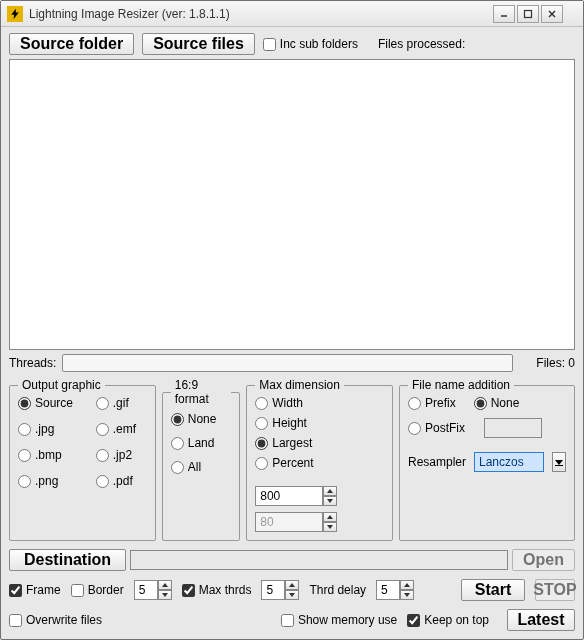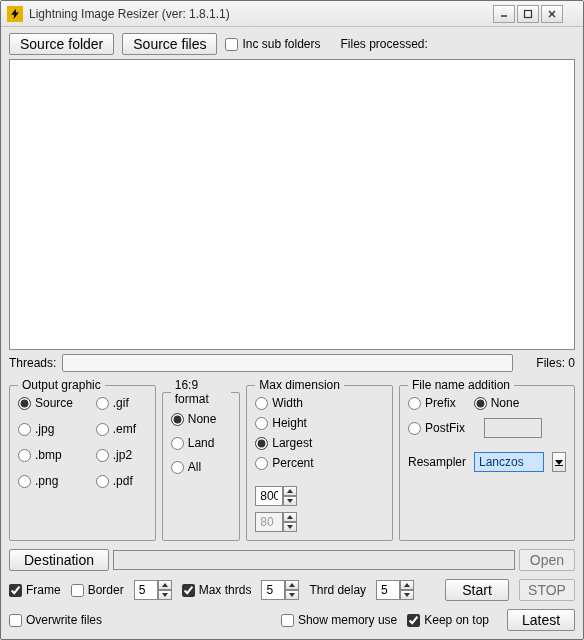--- a/index.html
+++ b/index.html
@@ -6,36 +6,36 @@
   body { margin: 0; background: #fff; }
   .window { width: 584px; height: 640px; border: 1px solid #707070; background: #e8e8e8; display: flex; flex-direction: column; border-radius: 2px; box-shadow: 0 0 2px rgba(0,0,0,.2);}
   .titlebar { height: 26px; background: linear-gradient(#f7f7f7,#e6e6e6); border-bottom: 1px solid #c0c0c0; display: flex; align-items: center; padding: 0 20px 0 6px; font-size: 12px; color: #333;}
   .titlebar .icon { width: 16px; height: 16px; background: #e6b400; margin-right: 6px; display:flex; align-items:center; justify-content:center;}
   .titlebar .icon svg { width:12px; height:12px; }
   .titlebar .title { flex:1; }
   .winbtns { display:flex; gap:2px; }
   .winbtn { width: 22px; height: 18px; border:1px solid #a0a0a0; background:linear-gradient(#fdfdfd,#e2e2e2); display:flex; align-items:center; justify-content:center; font-size:11px; color:#444;}
   .client { flex:1; padding:6px 8px 8px 8px; display:flex; flex-direction:column; gap:2px; font-size:12px; color:#000;}
   .row { display:flex; align-items:center; gap:8px; }
-  .btn { background: linear-gradient(#fefefe,#e6e6e6); border:1px solid #8a8a8a; padding:1px 10px; height:22px; font-size:14px; display:inline-flex; align-items:center; border-radius:2px;}
+  .btn { background: linear-gradient(#fefefe,#e6e6e6); border:1px solid #8a8a8a; padding:1px 10px; height:22px; font-size:16px; display:inline-flex; align-items:center; border-radius:2px;font-weight:bold;}
   .btn.disabled { color:#737373; border-color:#b5b5b5; background:#ececec; }
   .chk { display:inline-flex; align-items:center; gap:4px; font-size:12px; }
   .chk input { margin:0; width:13px; height:13px; accent-color:#333;}
   .listarea { flex:1; background:#fff; border:1px solid #888; margin-top:2px; min-height:280px;}
   .threadrow { display:flex; align-items:center; gap:6px; margin-top:2px;}
   .progress { flex:1; height:18px; border:1px solid #8a8a8a; background:#f7f7f7; border-radius:2px;}
   fieldset { border:1px solid #9a9a9a; border-radius:2px; padding:4px 8px 8px 8px; margin:0; font-size:12px; }
   fieldset legend { padding:0 4px; font-size:12px; }
   .groupsrow { display:flex; gap:6px; margin-top:4px; align-items:stretch;}
   .radio { display:inline-flex; align-items:center; gap:4px; font-size:12px; }
   .radio input { margin:0; width:13px; height:13px; accent-color:#333;}
   .col { display:flex; flex-direction:column; gap:6px; }
   .grid2 { display:grid; grid-template-columns: auto auto; column-gap:12px; row-gap:6px;gap:12px;}
   .spinwrap { display:inline-flex; }
-  .spinwrap input[type=text] { width:28px; height:20px; border:1px solid #888; font-size:12px; padding:0 4px;}
+  .spinwrap input[type=text] { width:68px; height:20px; border:1px solid #888; font-size:12px; padding:0 4px;}
   .spinwrap input.disabled { color:#9a9a9a; background:#f3f3f3;}
   .spinwrap .spbtns { display:flex; flex-direction:column; }
   .spbtn { width:14px; height:10px; border:1px solid #888; background:linear-gradient(#fdfdfd,#e2e2e2); display:flex; align-items:center; justify-content:center;}
   .spbtn svg { width:6px; height:4px; }
   .txt { height:20px; border:1px solid #888; background:#fff; font-size:12px; padding:0 4px; }
   .txt.disabled { background:#e8e8e8; color:#9a9a9a;}
   .resampler { width:70px; height:20px; border:1px solid #2a7bd6; background:#cfe5ff; display:inline-flex; align-items:center; padding:0 4px; color:#003a7a;}
   .destrow { display:flex; align-items:center; gap:4px; margin-top:6px;}
   .destpath { flex:1; }
   .lowerrow { display:flex; align-items:center; gap:10px; margin-top:6px; flex-wrap:wrap;}
@@ -303,21 +303,21 @@
             </div>
             <div class="spbtn">
               <svg viewBox="0 0 6 4">
                 <polygon points="0,0 6,0 3,4" fill="#333"></polygon>
               </svg>
             </div>
           </div>
       </div>
       <div class="spacer"></div>
       <div class="btn" style="width:64px; justify-content:center;">Start</div>
-      <div class="btn disabled" style="width:56px; justify-content:center;">STOP</div>
+      <div class="btn disabled" style="width:40px; justify-content:center;">STOP</div>
     </div>
 
     <div class="lowerrow">
       <label class="chk">
           <input type="checkbox" style="">
           <span>Overwrite files</span>
         </label>
       <div class="spacer"></div>
       <label class="chk">
           <input type="checkbox" style="">

